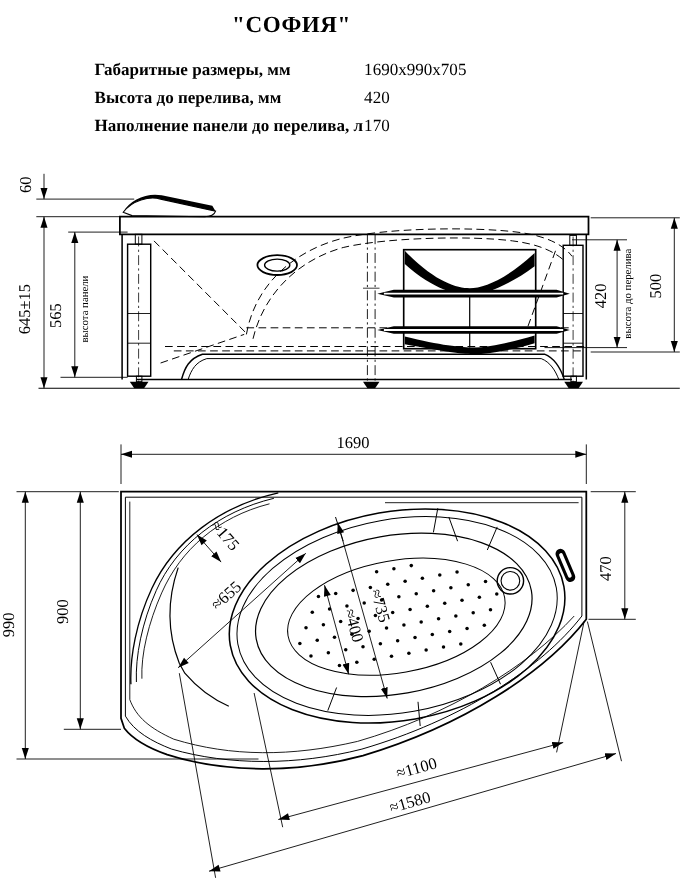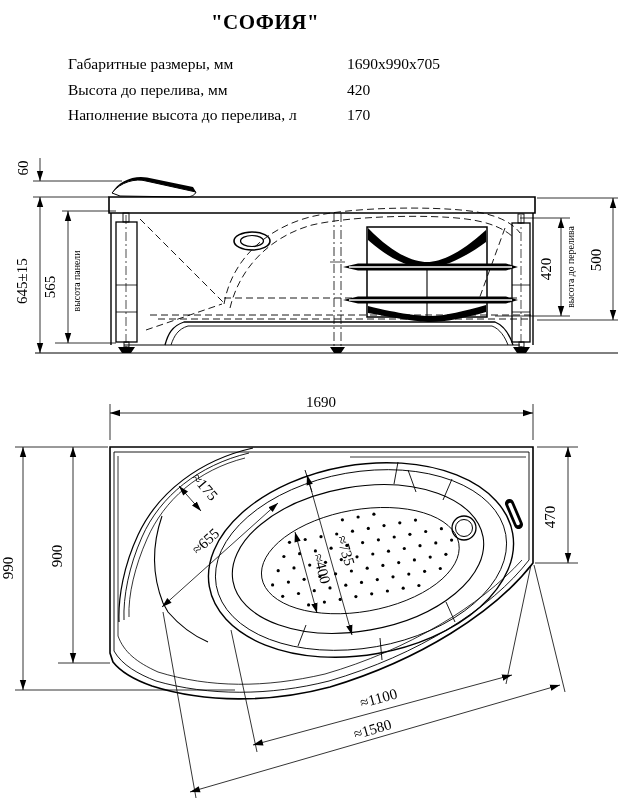--- a/index.html
+++ b/index.html
@@ -1,22 +1,22 @@
 <!DOCTYPE html>
 <html><head>
 <meta charset="utf-8">
 <style>
   html,body{margin:0;padding:0;background:#ffffff;}
   .page{position:relative;width:620px;height:800px;background:#fff;overflow:hidden;
         font-family:"Liberation Serif","DejaVu Serif",serif;color:#000;}
   .title{position:absolute;left:0;top:10px;width:530px;text-align:center;
          font-size:21px;font-weight:bold;letter-spacing:.5px;}
   .spec-row{position:absolute;left:0;width:620px;font-size:15.5px;white-space:nowrap;}
-  .spec-row .lbl{position:absolute;left:68px;top:0;}
-  .spec-row .val{position:absolute;left:347px;top:0;}
+  .spec-row .lbl{position:absolute;left:86px;top:0;font-weight:bold;}
+  .spec-row .val{position:absolute;left:331px;top:0;}
   svg{position:absolute;left:0;}
   svg text{font-family:"Liberation Serif","DejaVu Serif",serif;fill:#000;}
   .dim{font-size:15px;}
   .dimsm{font-size:9.8px;}
   .ln{stroke:#000;fill:none;}
 </style>
 </head>
 <body>
 
 <div class="page">
@@ -25,21 +25,21 @@
 
   <div class="spec-row" style="top:55px">
     <span class="lbl">Габаритные размеры, мм</span>
     <span class="val">1690x990x705</span>
   </div>
   <div class="spec-row" style="top:81px">
     <span class="lbl">Высота до перелива, мм</span>
     <span class="val">420</span>
   </div>
   <div class="spec-row" style="top:106px">
-    <span class="lbl">Наполнение высота до перелива, л</span>
+    <span class="lbl">Наполнение панели до перелива, л</span>
     <span class="val">170</span>
   </div>
 
   <svg style="top:140px" width="620" height="250" viewBox="0 140 620 250">
     <defs>
       <marker id="ae" orient="auto" markerUnits="userSpaceOnUse" markerWidth="14" markerHeight="10" refX="10" refY="5">
         <path d="M10,5 L0,1.8 L0,8.2 Z" fill="#000"></path>
       </marker>
       <marker id="as" orient="auto" markerUnits="userSpaceOnUse" markerWidth="14" markerHeight="10" refX="0" refY="5">
         <path d="M0,5 L10,1.8 L10,8.2 Z" fill="#000"></path>

